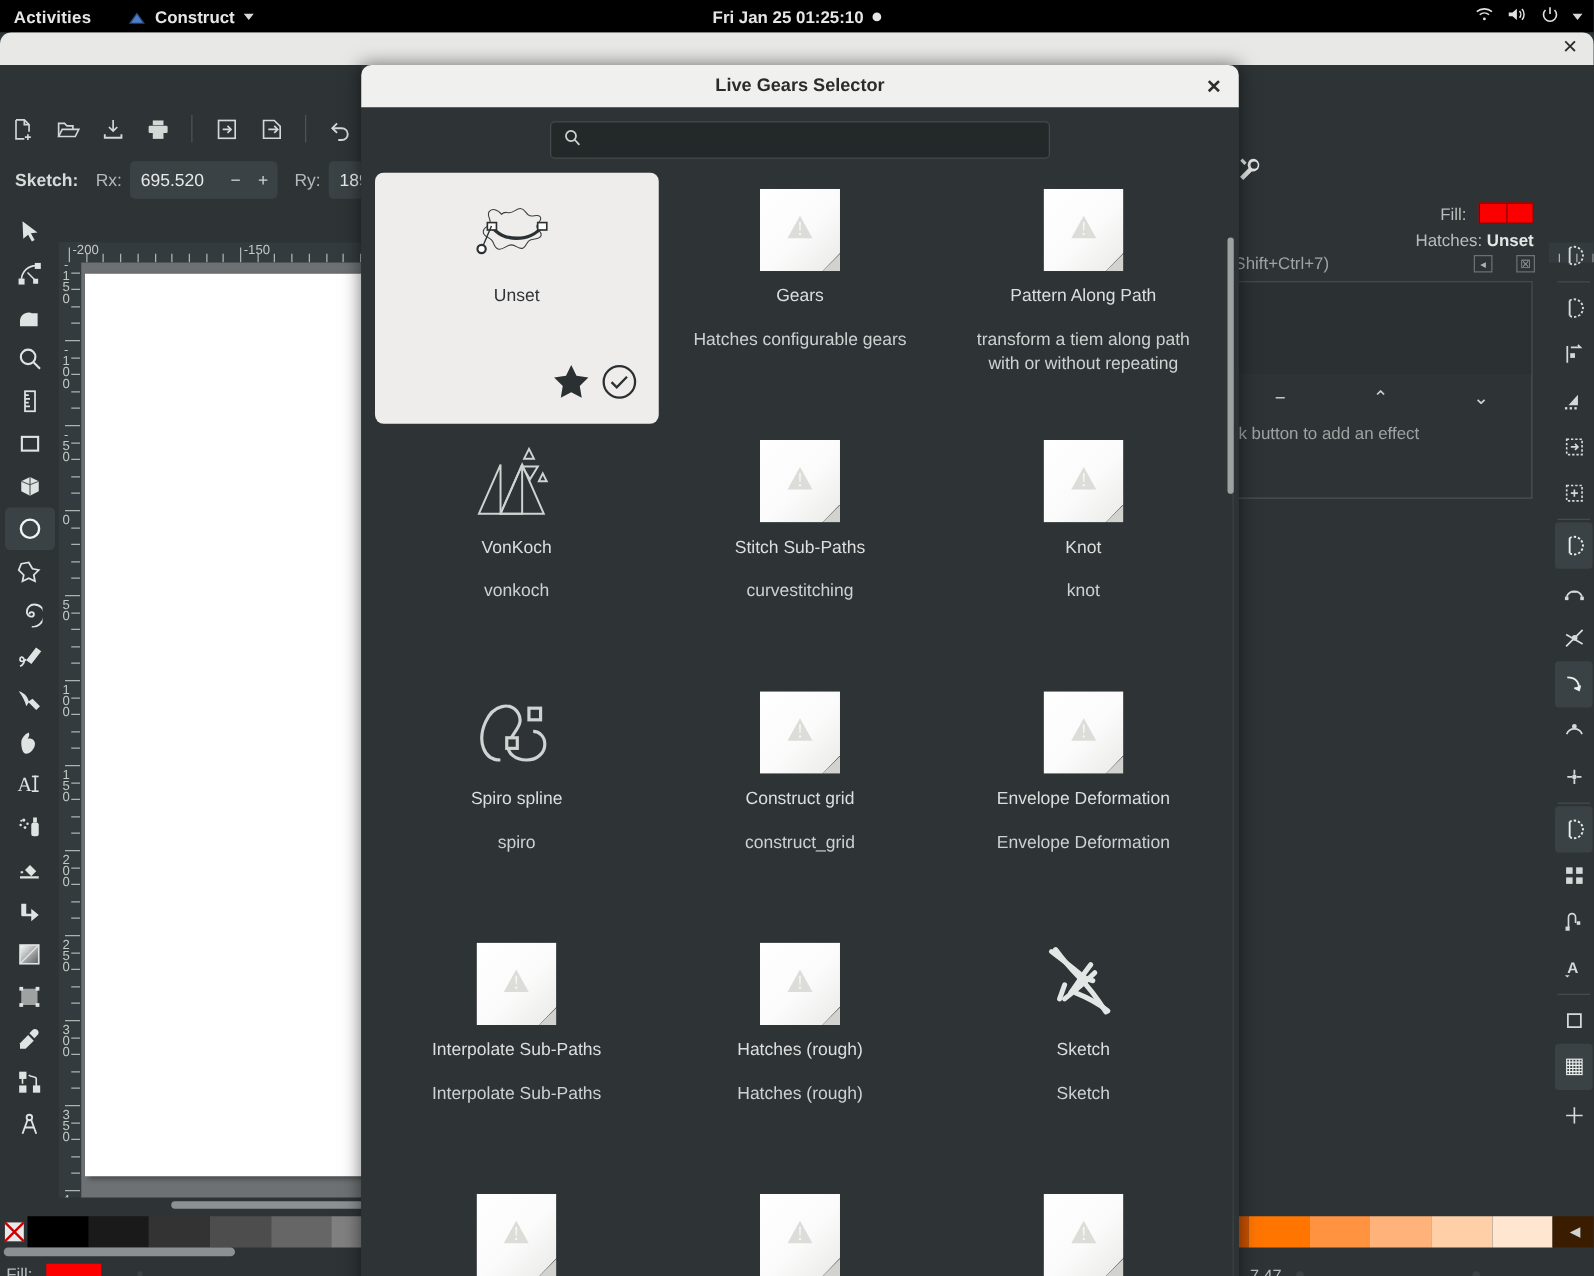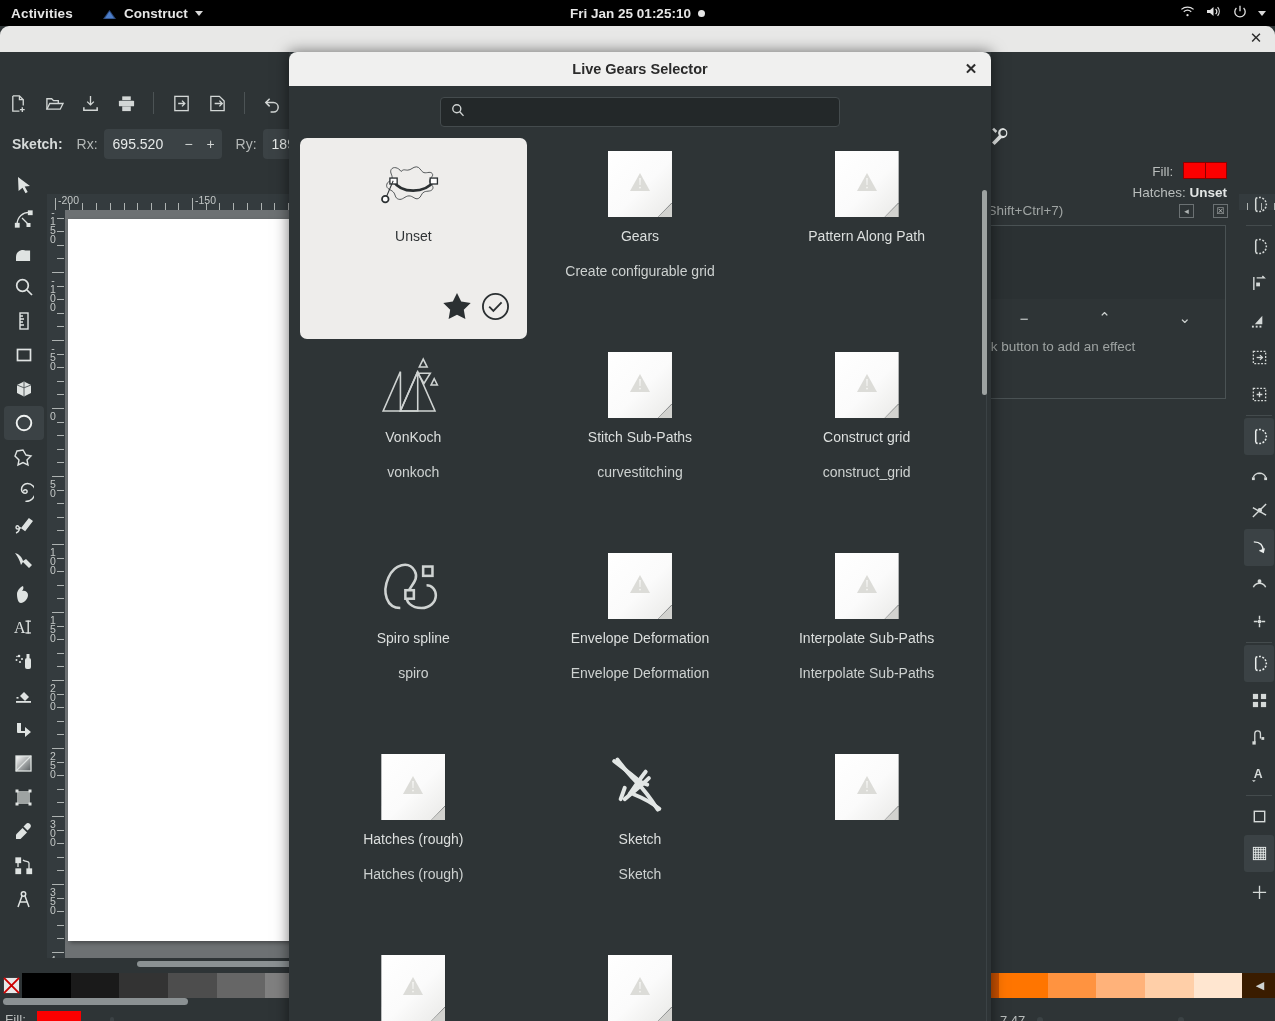--- a/index.html
+++ b/index.html
@@ -937,37 +937,38 @@
       <div class="warn">
         <svg width="22" height="20" viewBox="0 0 22 20" fill="#dcdcd8">
                     <path d="M11 1l10 18H1z"></path>
                     <path d="M10.2 6h1.6l-.3 7h-1z" fill="#f5f5f3"></path>
                     <circle cx="11" cy="15.6" r=".95" fill="#f5f5f3"></circle>
                   </svg>
       </div>
     </div>
             </div>
             <div class="nm">Gears</div>
-            <div class="ds">Create configurable grid</div>
+            <div class="ds">Hatches configurable gears</div>
           </div>
           <div class="card">
             <div class="thumb">
               <div class="docthumb">
       <div class="pg"></div>
                 <div class="fold"></div>
       <div class="warn">
         <svg width="22" height="20" viewBox="0 0 22 20" fill="#dcdcd8">
                     <path d="M11 1l10 18H1z"></path>
                     <path d="M10.2 6h1.6l-.3 7h-1z" fill="#f5f5f3"></path>
                     <circle cx="11" cy="15.6" r=".95" fill="#f5f5f3"></circle>
                   </svg>
       </div>
     </div>
             </div>
             <div class="nm">Pattern Along Path</div>
+            <div class="ds">transform a tiem along path with or without repeating</div>
           </div>
           <div class="card">
             <div class="thumb">
               <svg width="84" height="74" viewBox="0 0 84 74" fill="none" stroke="#cfd3d2" stroke-width="2">
       <path d="M26 70L4 70L26 20z"></path>
       <path d="M26 70L48 70L48 20z" transform="translate(0,0)"></path>
       <path d="M48 20L26 70h44z"></path>
       <path d="M55 4l-5 10h10z"></path>
       <path d="M48 22h16l-8 13z"></path>
       <path d="M69 29l-4 8h8z"></path>
@@ -1000,22 +1001,22 @@
                 <div class="fold"></div>
       <div class="warn">
         <svg width="22" height="20" viewBox="0 0 22 20" fill="#dcdcd8">
                     <path d="M11 1l10 18H1z"></path>
                     <path d="M10.2 6h1.6l-.3 7h-1z" fill="#f5f5f3"></path>
                     <circle cx="11" cy="15.6" r=".95" fill="#f5f5f3"></circle>
                   </svg>
       </div>
     </div>
             </div>
-            <div class="nm">Construct grid</div>
-            <div class="ds">construct_grid</div>
+            <div class="nm">Knot</div>
+            <div class="ds">knot</div>
           </div>
           <div class="card">
             <div class="thumb">
               <svg width="78" height="64" viewBox="0 0 78 64" fill="none" stroke="#cfd3d2" stroke-width="3">
       <path d="M24 58C8 58 2 40 10 22 17 6 34 2 41 14c6 11-6 18-9 28-3 9 6 16 17 16 10 0 17-7 17-15 0-7-5-12-11-12"></path>
       <rect x="51" y="9" width="11" height="11" fill="#2e3436" stroke="#cfd3d2" stroke-width="3"></rect>
       <rect x="30" y="37" width="10" height="10" fill="#2e3436" stroke="#cfd3d2" stroke-width="3"></rect>
     </svg>
             </div>
             <div class="nm">Spiro spline</div>
@@ -1028,54 +1029,71 @@
                 <div class="fold"></div>
       <div class="warn">
         <svg width="22" height="20" viewBox="0 0 22 20" fill="#dcdcd8">
                     <path d="M11 1l10 18H1z"></path>
                     <path d="M10.2 6h1.6l-.3 7h-1z" fill="#f5f5f3"></path>
                     <circle cx="11" cy="15.6" r=".95" fill="#f5f5f3"></circle>
                   </svg>
       </div>
     </div>
             </div>
-            <div class="nm">Envelope Deformation</div>
-            <div class="ds">Envelope Deformation</div>
+            <div class="nm">Construct grid</div>
+            <div class="ds">construct_grid</div>
           </div>
           <div class="card">
             <div class="thumb">
               <div class="docthumb">
       <div class="pg"></div>
                 <div class="fold"></div>
       <div class="warn">
         <svg width="22" height="20" viewBox="0 0 22 20" fill="#dcdcd8">
                     <path d="M11 1l10 18H1z"></path>
                     <path d="M10.2 6h1.6l-.3 7h-1z" fill="#f5f5f3"></path>
                     <circle cx="11" cy="15.6" r=".95" fill="#f5f5f3"></circle>
                   </svg>
       </div>
     </div>
             </div>
-            <div class="nm">Interpolate Sub-Paths</div>
-            <div class="ds">Interpolate Sub-Paths</div>
+            <div class="nm">Envelope Deformation</div>
+            <div class="ds">Envelope Deformation</div>
           </div>
           <div class="card">
             <div class="thumb">
               <div class="docthumb">
       <div class="pg"></div>
                 <div class="fold"></div>
       <div class="warn">
         <svg width="22" height="20" viewBox="0 0 22 20" fill="#dcdcd8">
                     <path d="M11 1l10 18H1z"></path>
                     <path d="M10.2 6h1.6l-.3 7h-1z" fill="#f5f5f3"></path>
                     <circle cx="11" cy="15.6" r=".95" fill="#f5f5f3"></circle>
                   </svg>
       </div>
     </div>
             </div>
+            <div class="nm">Interpolate Sub-Paths</div>
+            <div class="ds">Interpolate Sub-Paths</div>
+          </div>
+          <div class="card">
+            <div class="thumb">
+              <div class="docthumb">
+      <div class="pg"></div>
+                <div class="fold"></div>
+      <div class="warn">
+        <svg width="22" height="20" viewBox="0 0 22 20" fill="#dcdcd8">
+                    <path d="M11 1l10 18H1z"></path>
+                    <path d="M10.2 6h1.6l-.3 7h-1z" fill="#f5f5f3"></path>
+                    <circle cx="11" cy="15.6" r=".95" fill="#f5f5f3"></circle>
+                  </svg>
+      </div>
+    </div>
+            </div>
             <div class="nm">Hatches (rough)</div>
             <div class="ds">Hatches (rough)</div>
           </div>
           <div class="card">
             <div class="thumb">
               <svg width="82" height="74" viewBox="0 0 82 74" stroke="#e2e6e5" stroke-width="5" fill="none" stroke-linecap="round">
       <path d="M13 3c6 8 14 18 22 26s18 20 28 36"></path>
       <path d="M9 5c8 6 18 14 28 22"></path>
       <path d="M48 18c-8 10-14 20-20 28"></path>
       <path d="M52 26c-10 10-20 18-30 26"></path>

